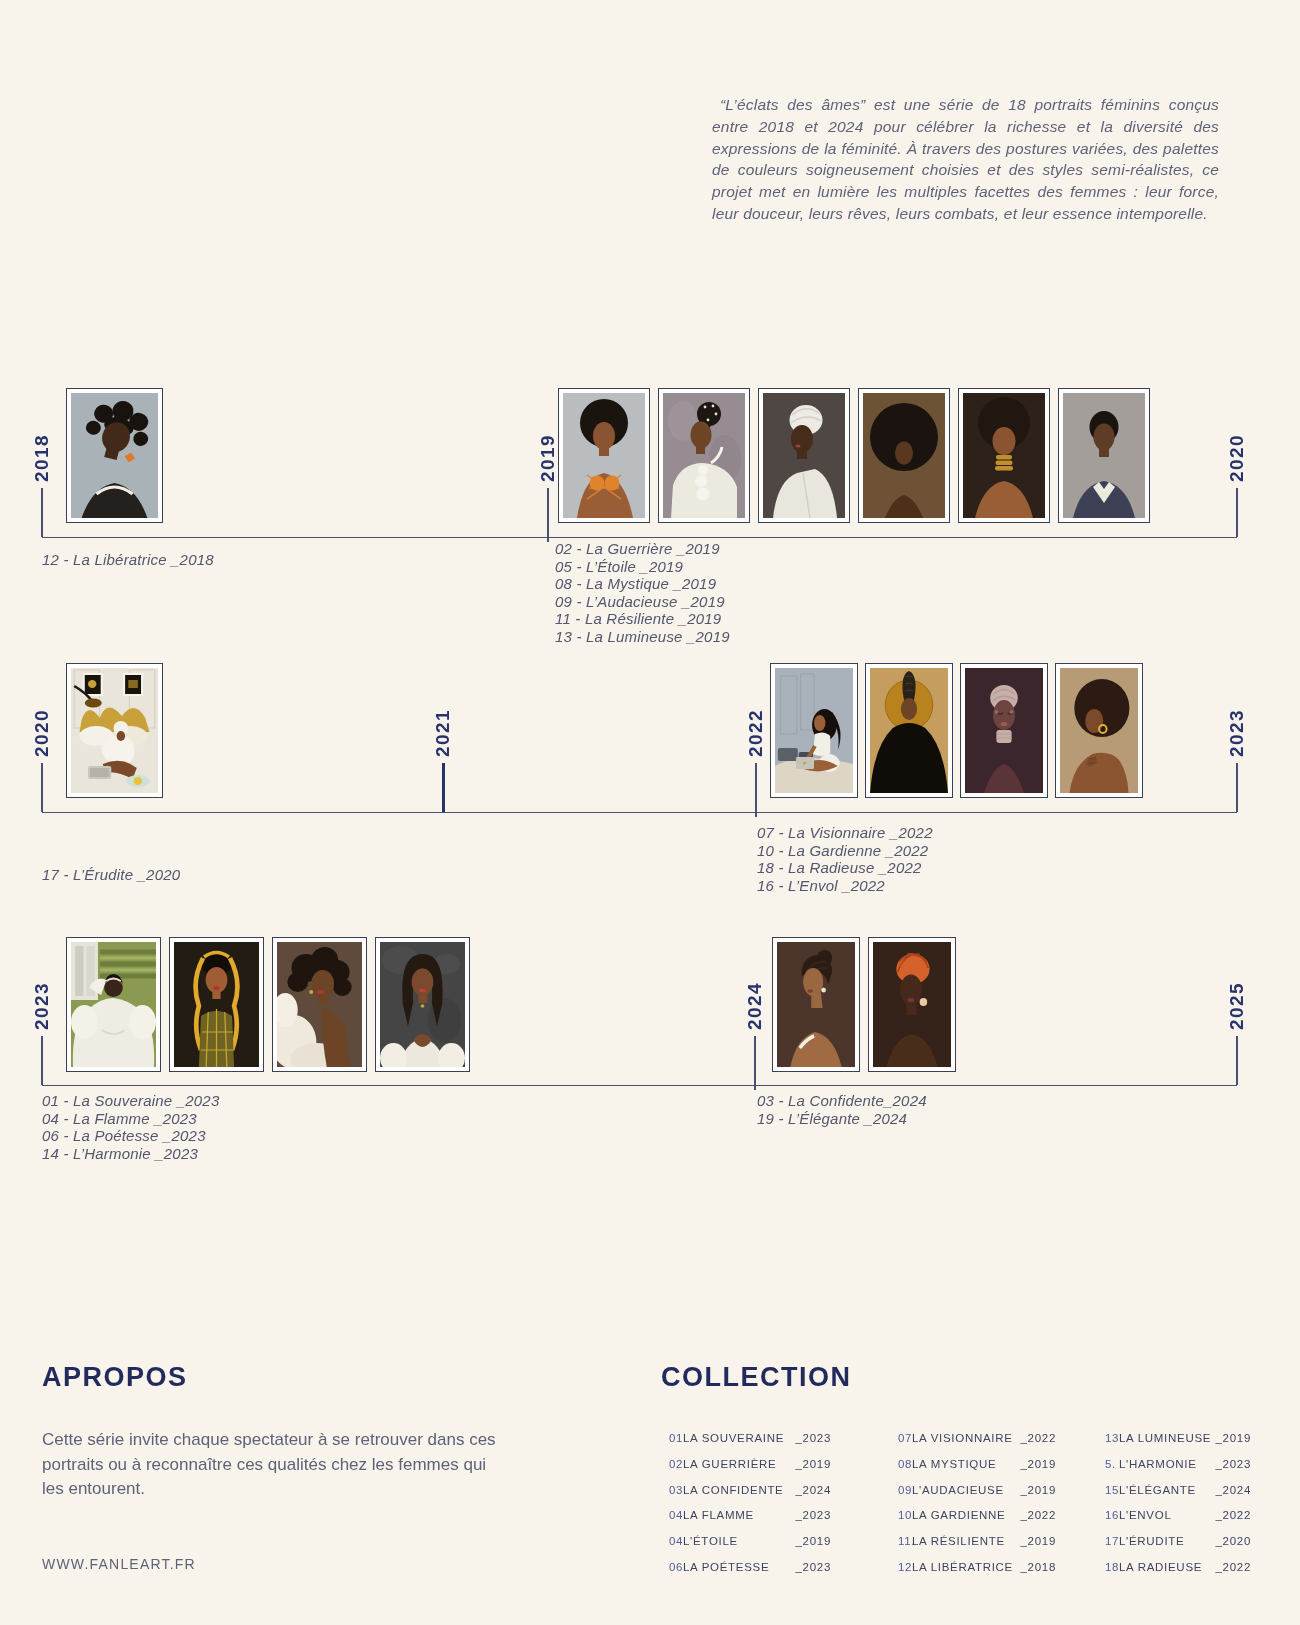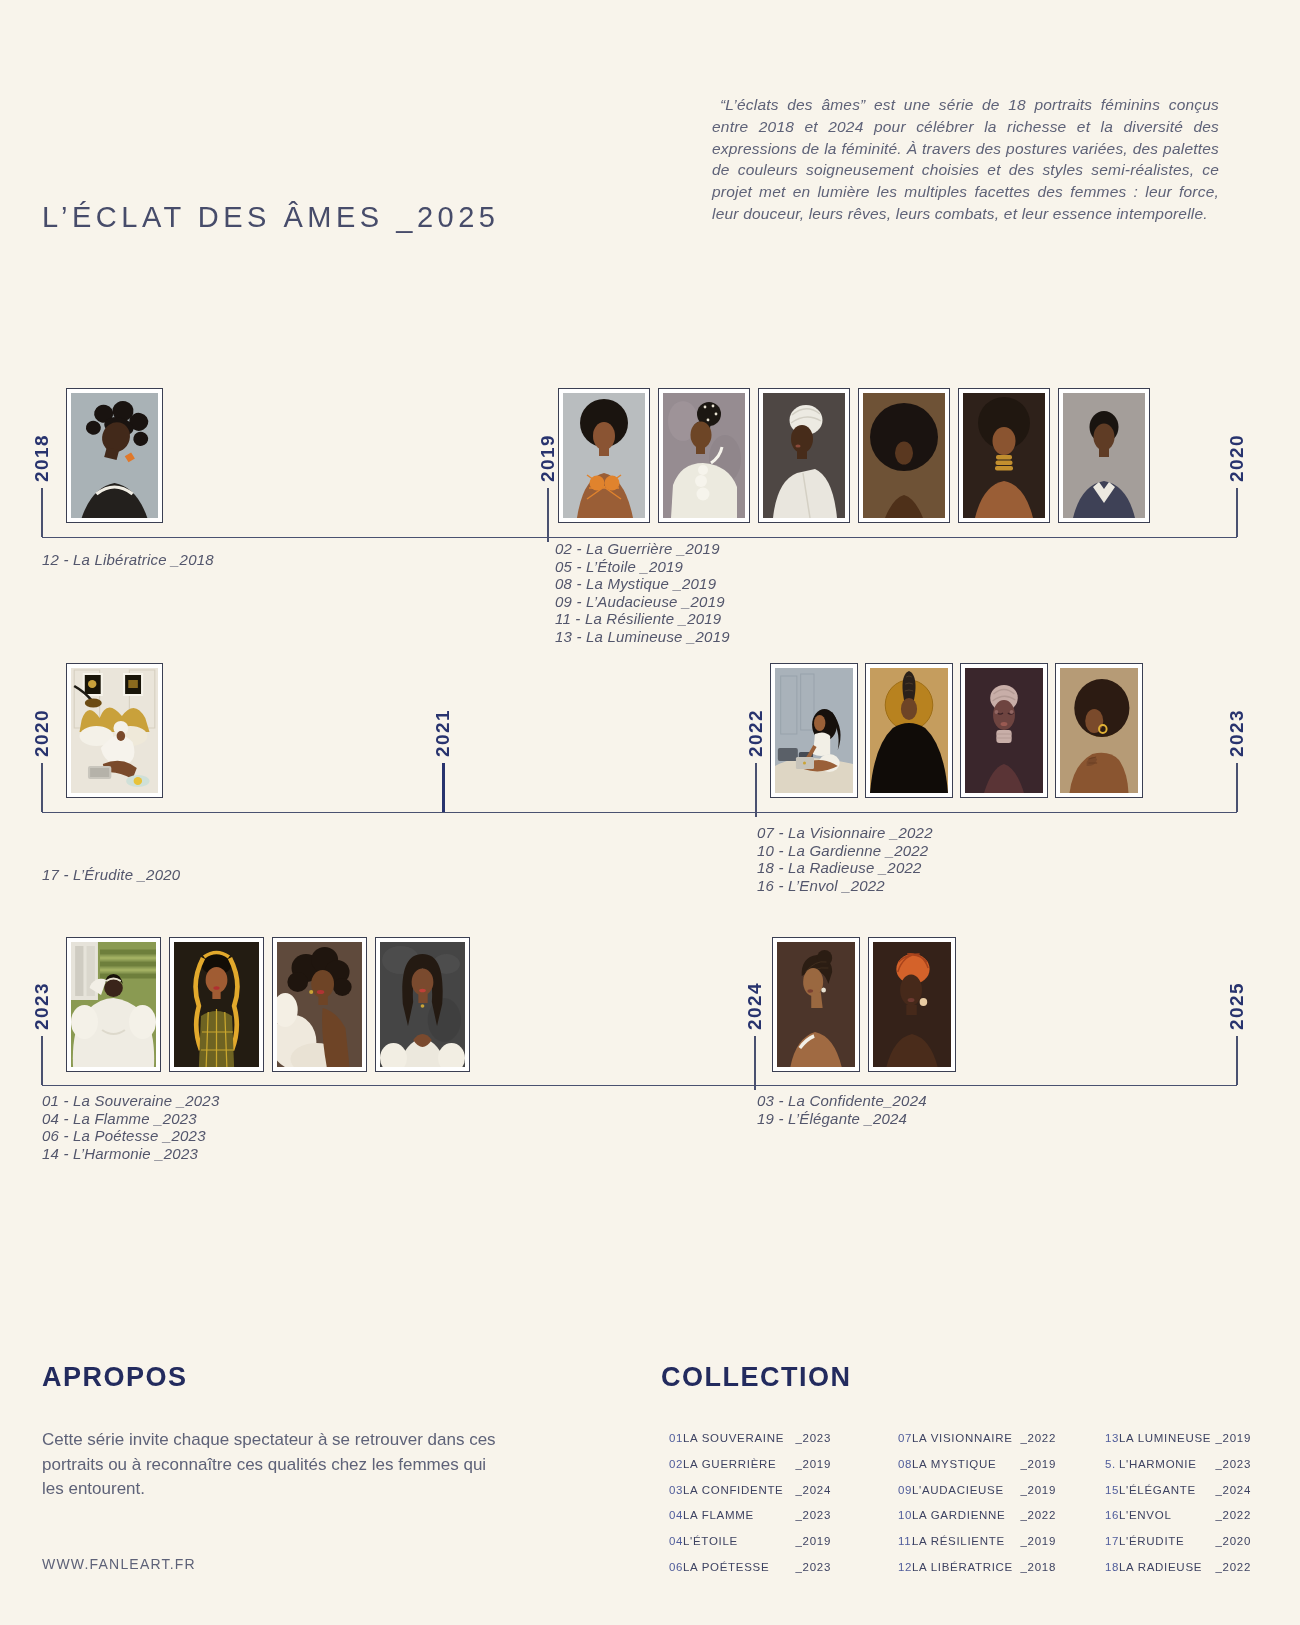--- a/index.html
+++ b/index.html
@@ -28,21 +28,20 @@
   .crow{display:flex;align-items:baseline;height:25.8px;font-size:11.5px;
         letter-spacing:0.7px;color:#3e4362;}
   .crow .num{width:14px;color:#4f5c9b;flex:none;margin-left:8px;}
   .crow .nm{flex:1;}
   .crow .yr{flex:none;}
 </style>
 </head>
 <body>
 
 <div class="poster">
-  <div class="title">L’ÉCLAT DES ÂMES _2025</div>
   <div class="intro">“L’éclats des âmes” est une série de 18 portraits féminins conçus entre 2018 et 2024 pour célébrer la richesse et la diversité des expressions de la féminité. À travers des postures variées, des palettes de couleurs soigneusement choisies et des styles semi-réalistes, ce projet met en lumière les multiples facettes des femmes : leur force, leur douceur, leurs rêves, leurs combats, et leur essence intemporelle.</div>
 
   <div id="timelines">
       <div class="tl-line" style="left: 42px; top: 537px; width: 1195px;"></div>
       <div class="year-wrap" style="left: 31px; top: 482px;">
         <span class="year-label">2018</span>
       </div>
       <div class="tick" style="left: 41.3px; top: 488px; height: 49px;"></div>
       <div class="year-wrap" style="left: 537px; top: 482px;">
         <span class="year-label">2019</span>

